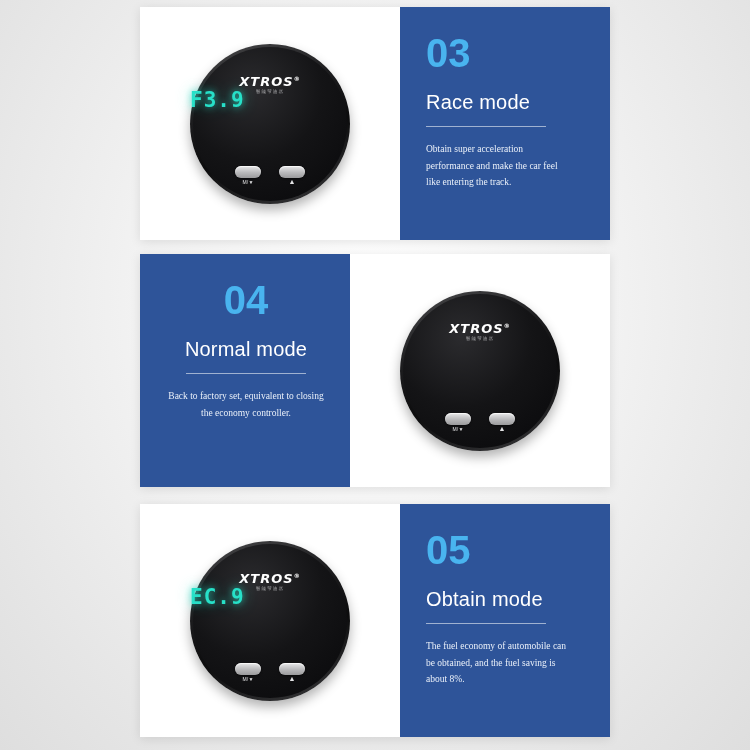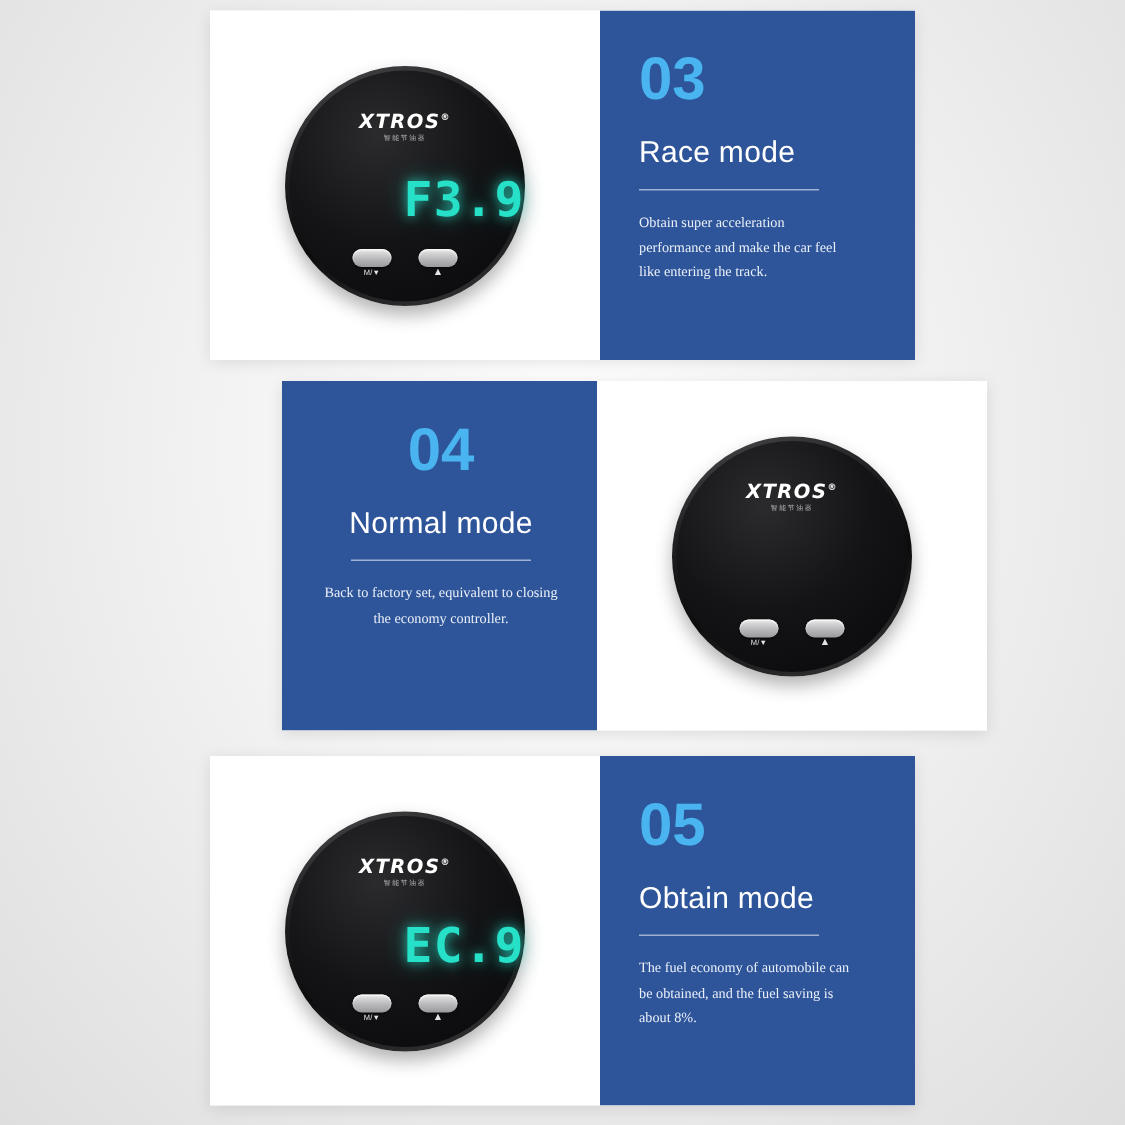--- a/index.html
+++ b/index.html
@@ -23,21 +23,21 @@
     position: absolute;
     left: 140px;
     width: 470px;
     height: 233px;
     display: flex;
     background: #ffffff;
     box-shadow: 0 2px 10px rgba(0,0,0,0.10);
     overflow: hidden;
   }
   .card-1 { top: 7px; }
-  .card-2 { top: 254px; margin-left: 48px; }
+  .card-2 { top: 254px; }
   .card-3 { top: 504px; }
 
   .panel-white {
     width: 260px;
     height: 100%;
     background: #ffffff;
     position: relative;
   }
   .panel-blue {
     width: 210px;
@@ -155,26 +155,26 @@
     top: 45px;
     left: 0;
     width: 100%;
     text-align: center;
     color: #b9b9bb;
     font-size: 4.5px;
     letter-spacing: 1.2px;
   }
   .readout {
     position: absolute;
-    top: 70px;
-    left: 0;
-    width: 100%;
-    text-align: right;
+    top: 44px;
+    left: 0;
+    width: 100%;
+    text-align: left;
     color: #27e0c8;
-    font-size: 32px;
+    font-size: 21px;
     font-weight: bold;
     font-family: "DejaVu Sans Mono", monospace;
     letter-spacing: 1px;
     text-shadow: 0 0 7px rgba(39,224,200,0.75), 0 0 16px rgba(39,224,200,0.45);
   }
   .btn-row {
     position: absolute;
     bottom: 26px;
     left: 0;
     width: 100%;

